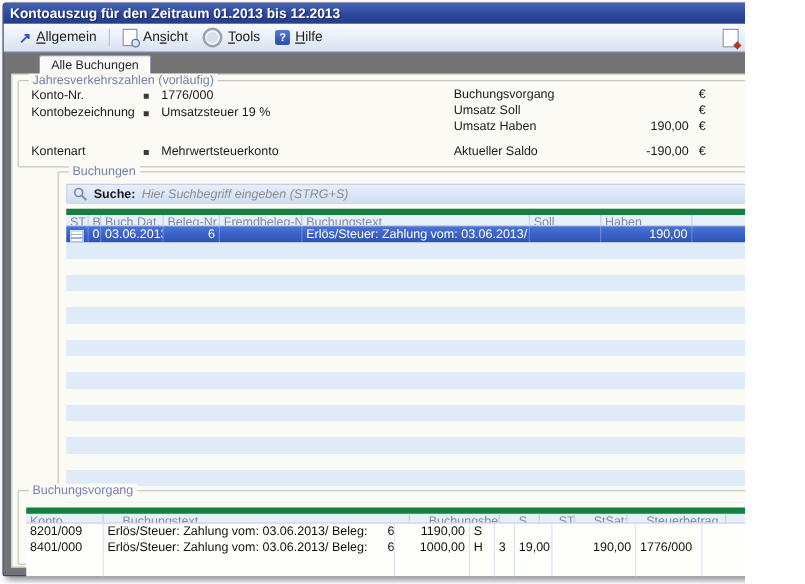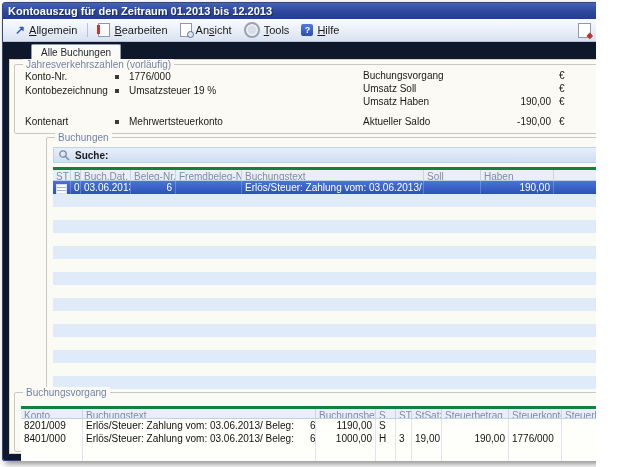--- a/index.html
+++ b/index.html
@@ -23,41 +23,41 @@
   .mini-doc .lens{position:absolute;right:-3px;bottom:-2px;width:5px;height:5px;border:1.5px solid #5a6f96;border-radius:50%;background:#dbe6f5;}
   .gear-icon{width:12px;height:12px;border-radius:50%;border:2px solid #9aa3b2;background:#d8dde6;box-shadow:inset 0 0 0 1.5px #f2f4f8;}
   .help-icon{width:12px;height:12px;background:linear-gradient(180deg,#4f79d8,#2b4fae);border-radius:2px;color:#fff;font-weight:bold;font-size:9px;text-align:center;line-height:12px;}
   .menubar-right{margin-left:auto;display:flex;gap:7px;align-items:center;padding-right:2px;}
   .tool-doc{position:relative;width:11px;height:13px;background:#fff;border:1px solid #8d99b0;}
   .tool-doc .badge{position:absolute;right:-3px;bottom:-3px;font-size:8px;font-weight:bold;}
   .badge.red{color:#b5372a;}
   .badge.green{color:#2f9e3f;}
   .badge.sigma{color:#41506b;font-size:9px;}
   
-  .bodyarea{position:absolute;left:0;top:39px;right:0;bottom:0;background:#0f172a;border-radius:0 0 2px 2px;}
+  .bodyarea{position:absolute;left:0;top:39px;right:0;bottom:0;background:#737373;border-radius:0 0 2px 2px;}
   .tab{position:absolute;left:28px;top:2px;height:15px;padding:0 9px;background:#fbfaf4;border:1px solid #8a9bbc;border-bottom:none;border-radius:2px 2px 0 0;font-size:10px;line-height:15px;color:#1d2433;}
   .content{position:absolute;left:6px;top:17px;width:620px;bottom:6px;background:#fbfaf4;border:1px solid #d6d4c6;}
   
   .groupbox{position:absolute;border:1px solid #c9c8c0;border-radius:2px;}
   .grouplabel{position:absolute;top:-6px;left:8px;background:#fbfaf4;padding:0 3px;color:#7482ab;font-size:10px;line-height:11px;}
   #g1{left:4px;top:4px;width:610px;height:68px;}
   #g2{left:4px;top:77px;width:610px;height:255px;margin-left:32px;}
   #g3{left:4px;top:332px;width:610px;height:58px;}
   
   .fl{position:absolute;white-space:nowrap;}
   .bullet{position:absolute;width:4px;height:4px;background:#3a3a3a;}
   .g1r-val{position:absolute;width:96px;text-align:right;}
   
   .search{position:absolute;left:6px;top:9px;width:586px;height:16px;background:linear-gradient(180deg,#e8effb,#cfdef4);border:1px solid #c2d0e8;display:flex;align-items:center;gap:5px;padding:0 4px;box-sizing:border-box;}
   .search b{font-size:10px;}
   .placeholder{color:#8d8d8d;font-style:italic;}
   
   .grid2{display:grid;grid-template-columns:18px 10px 50px 45px 66px 182px 57px 73px 1fr;}
   .grid3{display:grid;grid-template-columns:62px 233px 60px 20px 16px 30px 67px 53px 1fr;}
-  .thead{position:absolute;left:6px;width:586px;height:14px;background:#e9eff8;border-top:3px solid #15803d;border-bottom:1px solid #c2cfe6;box-sizing:border-box;color:#7e8ba8;}
+  .thead{position:absolute;left:6px;width:586px;height:14px;background:#e9eff8;border-top:5px solid #15803d;border-bottom:1px solid #c2cfe6;box-sizing:border-box;color:#7e8ba8;}
   .thead .c{border-right:1px solid #c9d4e8;}
   .c{padding:1px 3px;overflow:hidden;white-space:nowrap;box-sizing:border-box;line-height:11px;}
   .num{text-align:right;}
   .rows{position:absolute;left:6px;width:586px;}
   .row{height:13px;line-height:13px;}
   .row .c{line-height:12px;}
   .row.sel{background:linear-gradient(180deg,#4a74d8,#2b51b6);color:#fff;}
   .row.sel .c{border-right:1px solid rgba(255,255,255,.22);}
   .filler-banded{height:208px;background:repeating-linear-gradient(180deg,#e0ebfa 0 13px,#fbfbf6 13px 26px);}
   .row.plain{background:#fefefb;color:#111;}
@@ -89,24 +89,20 @@
       </span>
     </div>
 
     <div class="menubar">
       <span class="menu-item">
         <span class="mi arrow-ne">↗</span>
         <span><span></span><u>A</u><span>llgemein</span></span>
       </span>
       <span class="menu-sep"></span>
       <span class="menu-item">
-        <span class="mi mini-doc red"></span>
-        <span><span></span><u>B</u><span>earbeiten</span></span>
-      </span>
-      <span class="menu-item">
         <span class="mi mini-doc">
             <span class="lens"></span>
           </span>
         <span><span>An</span><u>s</u><span>icht</span></span>
       </span>
       <span class="menu-item">
         <span class="mi gear-icon"></span>
         <span><span></span><u>T</u><span>ools</span></span>
       </span>
       <span class="menu-item">
@@ -159,20 +155,21 @@
 
         <div class="groupbox" id="g2">
           <span class="grouplabel">Buchungen</span>
 
           <div class="search">
             <svg class="lupe mag-search" width="12" height="12" viewBox="0 0 12 12">
                 <circle cx="5" cy="5" r="3.2" fill="none" stroke="#7d8aa5" stroke-width="1.3"></circle>
                 <line x1="7.5" y1="7.5" x2="11" y2="11" stroke="#7d8aa5" stroke-width="1.5"></line>
               </svg>
             <b>Suche:</b>
+            <span class="placeholder">Hier Suchbegriff eingeben (STRG+S)</span>
           </div>
 
           <div class="thead grid2" style="top:29px;">
             <div class="c">ST</div>
             <div class="c">B</div>
             <div class="c">Buch.Dat.</div>
             <div class="c">Beleg-Nr.</div>
             <div class="c">Fremdbeleg-Nr.</div>
             <div class="c">Buchungstext</div>
             <div class="c">Soll</div>
@@ -209,21 +206,21 @@
             <span class="sicon" style="top:126px;"><span class="funnel"></span></span>
             <span class="sicon" style="top:194px;">▾</span>
             <span class="sicon" style="top:207px;">+</span>
             <span class="sicon" style="top:220px;">⊻</span>
           </div>
         </div>
 
         <div class="groupbox" id="g3">
           <span class="grouplabel">Buchungsvorgang</span>
 
-          <div class="thead grid3" style="top:13px;height:13px;">
+          <div class="thead grid3" style="top:13px;height:13px;gap:12px;">
             <div class="c">Konto</div>
             <div class="c">Buchungstext</div>
             <div class="c">Buchungsbetrag</div>
             <div class="c">S</div>
             <div class="c">ST</div>
             <div class="c">StSatz</div>
             <div class="c">Steuerbetrag</div>
             <div class="c">Steuerkonto 1</div>
             <div class="c">Steuerkonto 2</div>
           </div>

